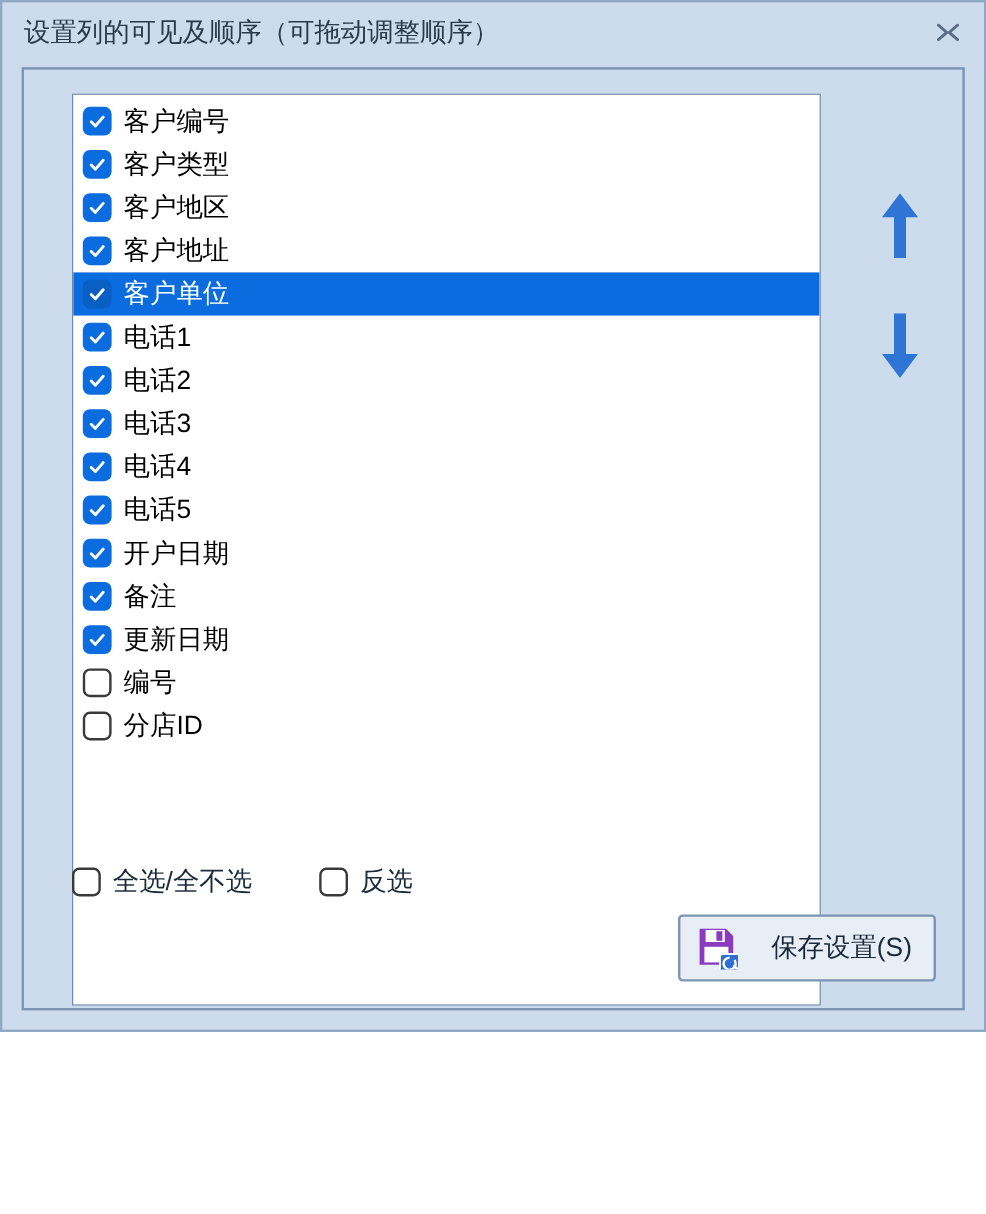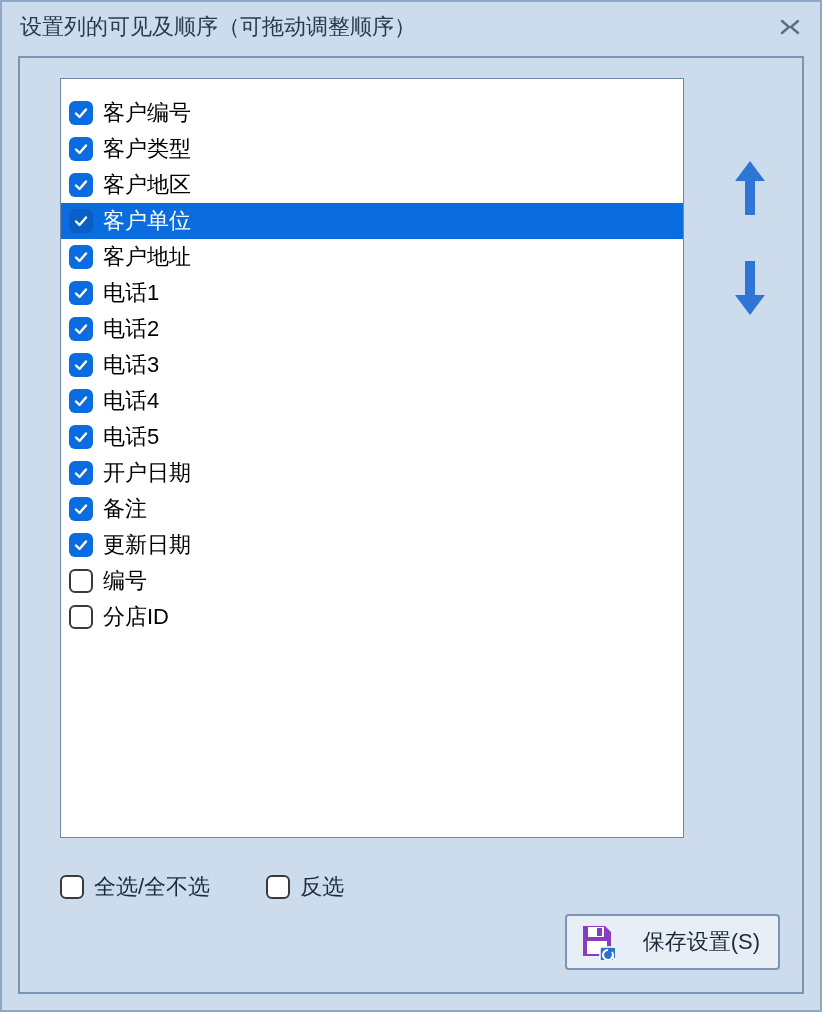--- a/index.html
+++ b/index.html
@@ -7,21 +7,21 @@
     margin: 0;
     padding: 0;
     background: #ffffff;
     font-family: "Microsoft YaHei", "SimSun", Arial, sans-serif;
     width: 822px;
     height: 1012px;
     overflow: hidden;
   }
   .dialog {
     width: 822px;
-    height: 1012px;
+    height: 860px;
     background: #cddcec;
     border: 2px solid #8fa8c4;
     position: relative;
   }
   .titlebar {
     height: 50px;
     display: flex;
     align-items: center;
     justify-content: space-between;
     padding: 0 16px 0 18px;
@@ -54,21 +54,21 @@
 
   .listbox {
     position: absolute;
     top: 20px;
     left: 40px;
     width: 624px;
     height: 760px;
     background: #ffffff;
     border: 1px solid #6f89a7;
     overflow-y: auto;
-    padding: 16px 0;
+    padding: 4px 0;
   }
   .list-row {
     display: flex;
     align-items: center;
     height: 36px;
     padding: 0 6px 0 8px;
     cursor: pointer;
     user-select: none;
   }
   .list-row.selected {
@@ -205,35 +205,35 @@
           <span class="list-label">客户类型</span>
         </div>
         <div class="list-row">
           <span class="cb checked">
             <svg width="16" height="16" viewBox="0 0 16 16">
               <path d="M3 8.5 L6.5 12 L13 4.5" fill="none" stroke-width="2.4" stroke-linecap="round" stroke-linejoin="round"></path>
             </svg>
           </span>
           <span class="list-label">客户地区</span>
         </div>
+        <div class="list-row">
+          <span class="cb checked">
+            <svg width="16" height="16" viewBox="0 0 16 16">
+              <path d="M3 8.5 L6.5 12 L13 4.5" fill="none" stroke-width="2.4" stroke-linecap="round" stroke-linejoin="round"></path>
+            </svg>
+          </span>
+          <span class="list-label">客户地址</span>
+        </div>
         <div class="list-row selected">
           <span class="cb checked">
             <svg width="16" height="16" viewBox="0 0 16 16">
               <path d="M3 8.5 L6.5 12 L13 4.5" fill="none" stroke-width="2.4" stroke-linecap="round" stroke-linejoin="round"></path>
             </svg>
           </span>
           <span class="list-label">客户单位</span>
-        </div>
-        <div class="list-row">
-          <span class="cb checked">
-            <svg width="16" height="16" viewBox="0 0 16 16">
-              <path d="M3 8.5 L6.5 12 L13 4.5" fill="none" stroke-width="2.4" stroke-linecap="round" stroke-linejoin="round"></path>
-            </svg>
-          </span>
-          <span class="list-label">客户地址</span>
         </div>
         <div class="list-row">
           <span class="cb checked">
             <svg width="16" height="16" viewBox="0 0 16 16">
               <path d="M3 8.5 L6.5 12 L13 4.5" fill="none" stroke-width="2.4" stroke-linecap="round" stroke-linejoin="round"></path>
             </svg>
           </span>
           <span class="list-label">电话1</span>
         </div>
         <div class="list-row">

